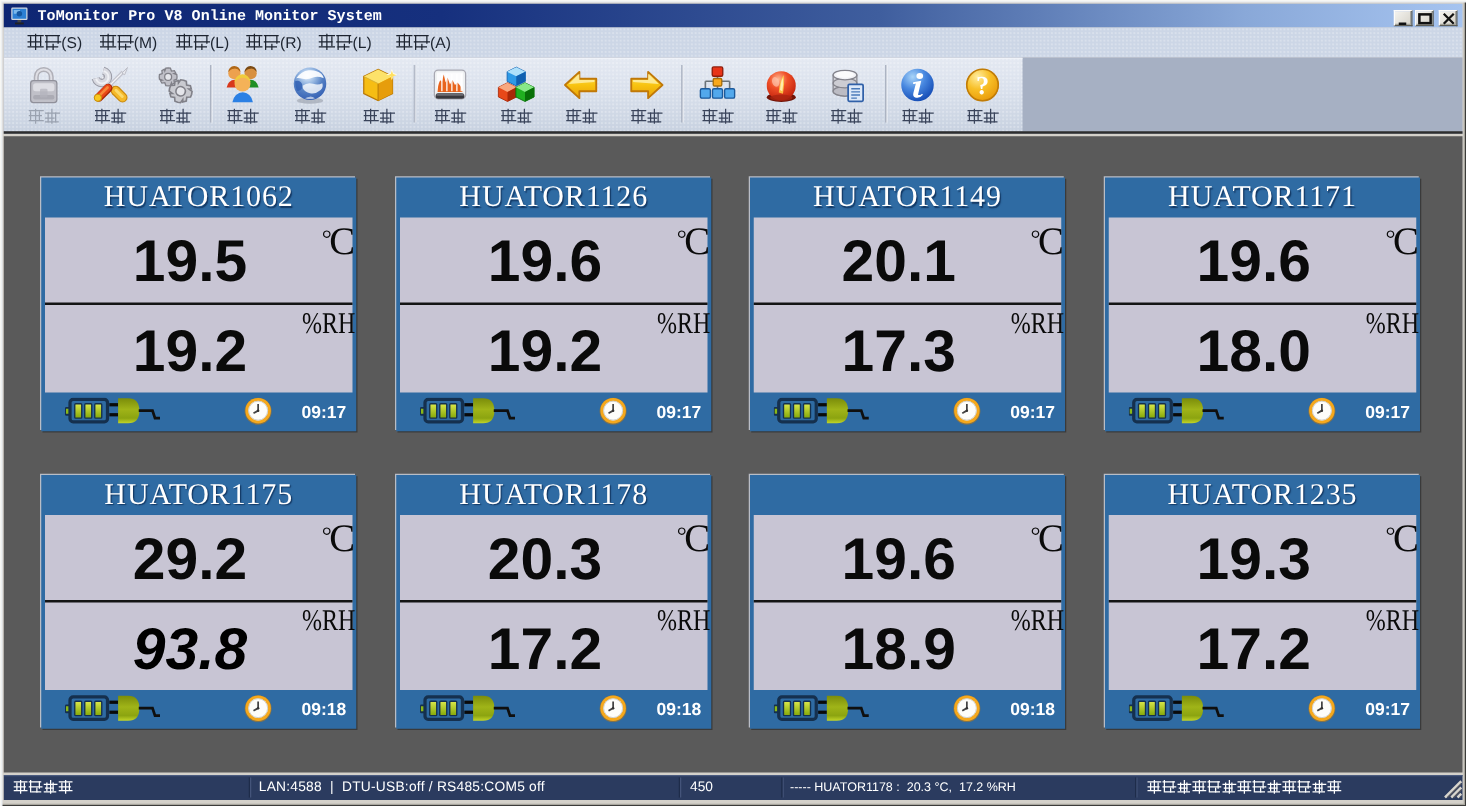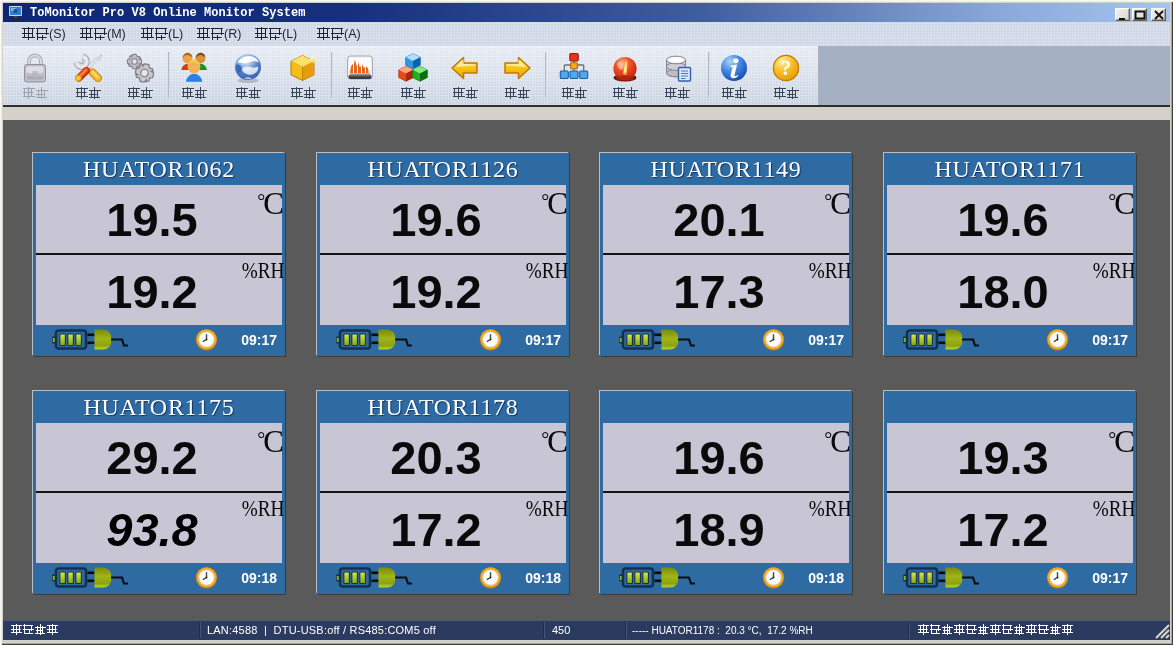--- a/index.html
+++ b/index.html
@@ -38,21 +38,21 @@
  background-image:radial-gradient(rgba(255,255,255,.28) 1px,transparent 1.2px),linear-gradient(180deg,#e4e9f2 0%,#d9e0ec 45%,#ccd5e3 85%,#c7d1e0 100%);
  background-size:3px 3px,100% 100%;box-shadow:inset 0 1px 0 #f2f5fa;}
 #tbline{position:absolute;left:0;right:0;top:59px;height:2px;background:#2e2e2e;}
 .tb{position:absolute;top:6px;width:50px;height:52px;text-align:center;}
 .tb svg{display:block;margin:0 auto;}
 .tb .lb{margin-top:3px;color:#39435a;height:13px;}
 .tb .lb .zh{width:12px;height:12px;margin:0 .5px;}
 .tb.dis .lb{color:#9aa2b0;}
 .tbsep{position:absolute;top:6px;width:2px;height:46px;background:linear-gradient(90deg,#9aa3b5,#f2f4f8);}
 
-#main{position:absolute;left:3px;top:120px;right:3px;height:509px;background:#5a5a5a;}
+#main{position:absolute;left:3px;top:109px;right:3px;height:509px;background:#5a5a5a;}
 
 .card{position:absolute;width:252px;height:203px;background:#2f6ba3;
  box-shadow:-1px -1px 0 #b9bdc6,1px 1px 0 #3a3a3a;}
 .card .hd{position:absolute;left:2px;top:2px;right:2px;height:30px;text-align:center;
  color:#fff;font:24px "Liberation Serif",serif;line-height:28.5px;letter-spacing:0.7px;
  text-shadow:1px 1px 1px rgba(10,40,80,.8);}
 .card .bd{position:absolute;left:3px;right:3px;top:32px;height:140px;background:#c8c5d4;}
 .card .dv{position:absolute;left:0;right:0;top:68px;height:2px;background:#141414;}
 .sec{position:absolute;left:0;right:0;height:68px;padding-left:35px;}
 .sec.h{top:70px;height:74px;}
@@ -704,20 +704,21 @@
 <circle cx="11.5" cy="11.5" r="7.8" fill="#fdfdfa"></circle>
 <circle cx="11.5" cy="11.5" r="7.6" fill="none" stroke="#d0d0cc" stroke-width=".8"></circle>
 <path d="M11.5 11.5 L11.5 6.2" stroke="#444" stroke-width="1.4"></path>
 <path d="M11.5 11.5 L7.8 13.6" stroke="#444" stroke-width="1.4"></path>
 <circle cx="11.5" cy="11.5" r="1" fill="#333"></circle>
 </svg>
         <span class="tm">09:18</span>
       </div>
 </div>
 <div class="card" style="left:881px;top:271px;">
+<div class="hd">HUATOR1235</div>
 <div class="bd">
  <div class="sec t">
           <div class="val">19.3</div>
           <div class="unit"><sup>°</sup>C</div>
         </div>
  <div class="dv"></div>
  <div class="sec h">
           <div class="val">17.2</div>
           <div class="unit2">%RH</div>
         </div>

